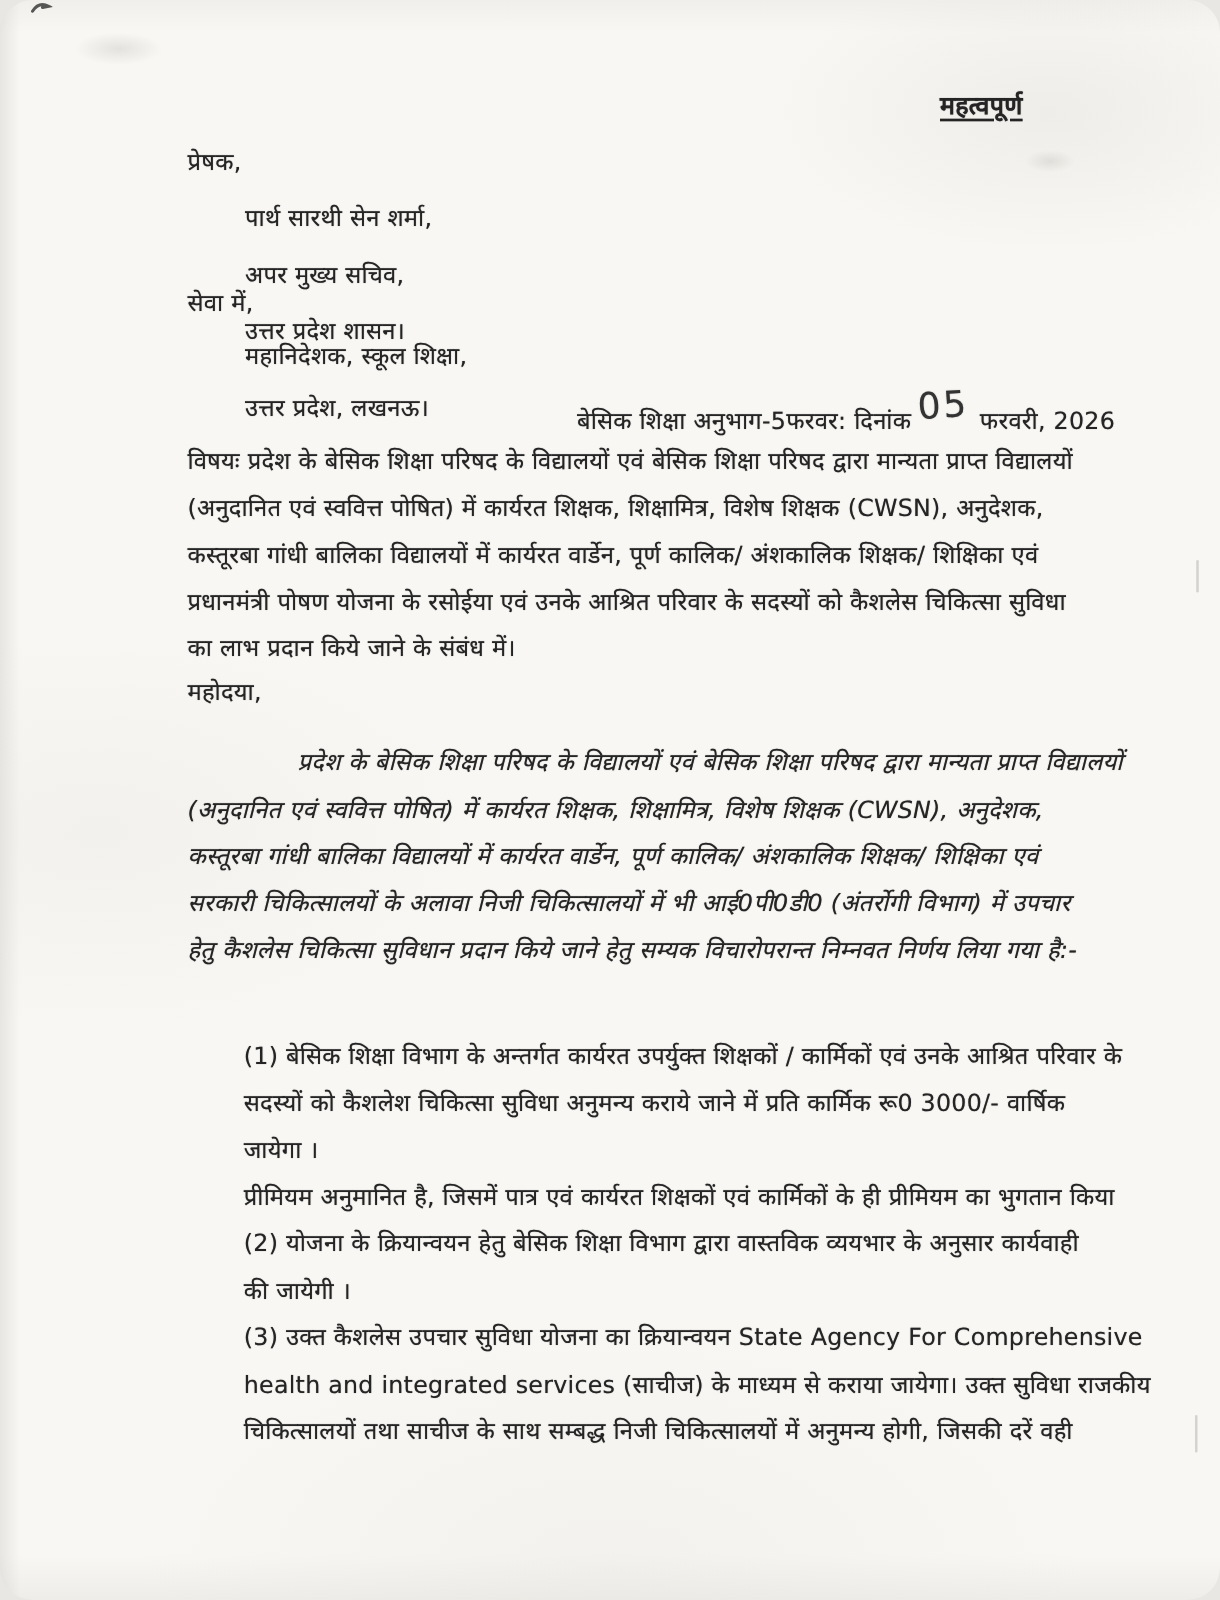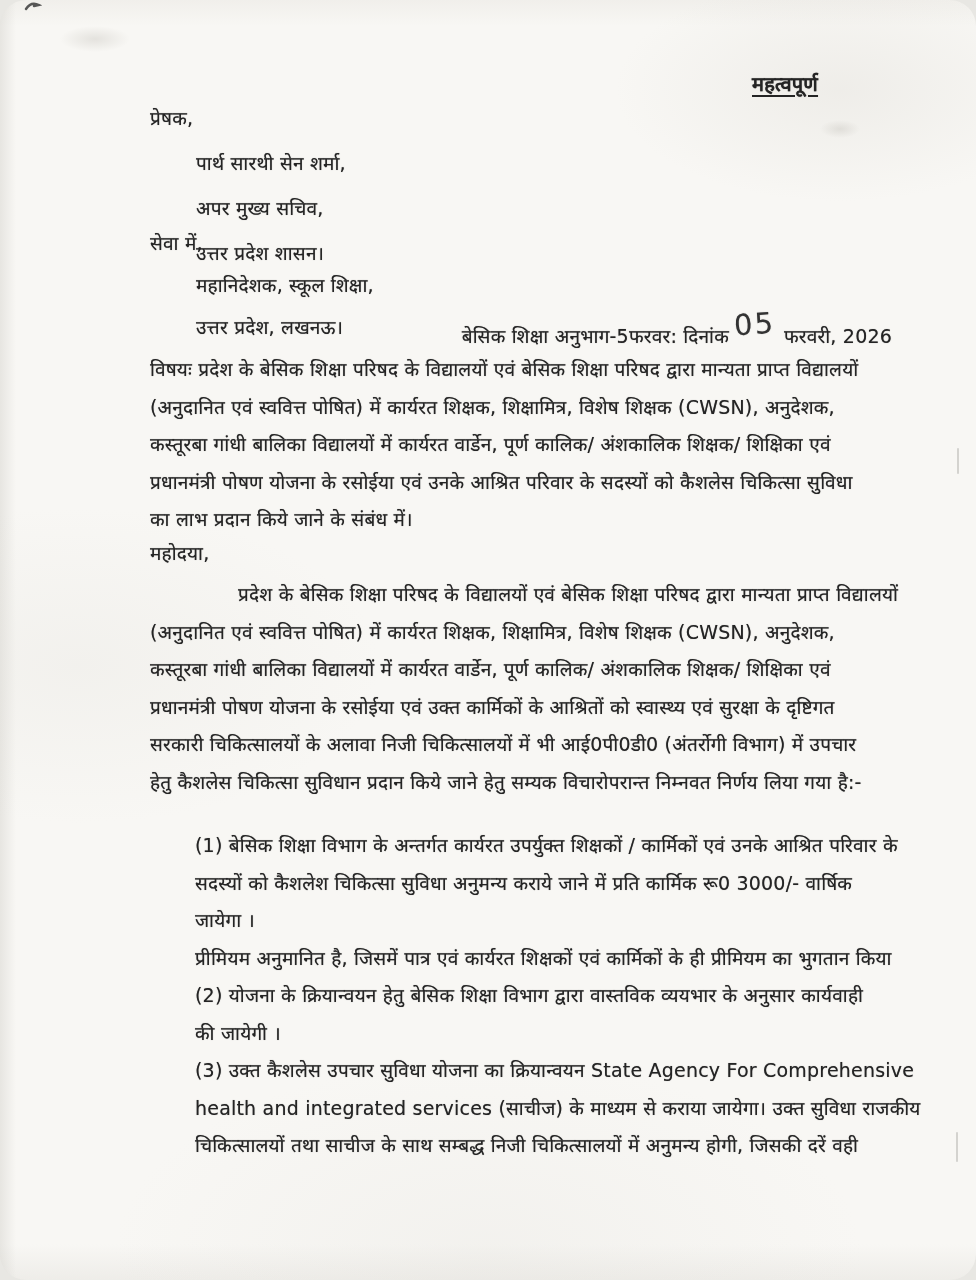--- a/index.html
+++ b/index.html
@@ -31,41 +31,41 @@
     text-shadow:0 0 0.8px rgba(30,30,30,0.55);
     white-space:nowrap;
   }
   .importance{
     top:70px;left:752px;
     font-size:20px;font-weight:bold;
     text-decoration:underline;
     text-underline-offset:4px;
   }
   .addr{line-height:33px;}
-  .sender{top:102px;left:150px;}
+  .sender{top:114px;left:150px;}
   .recipient{top:228px;left:150px;line-height:30px;}
   .addr .indent{margin-left:46px;margin-top:12px;}
   .section-row{
     top:316px;left:150px;width:742px;
     display:flex;justify-content:flex-end;align-items:baseline;
   }
   .date-group{display:flex;align-items:baseline;}
   .handwritten{
     display:inline-block;
     font-size:29px;
     color:#333;
     transform:translateY(-9px) rotate(-4deg);
     margin:0 9px 0 5px;
     letter-spacing:2px;
     text-shadow:0 0 1px rgba(40,40,40,0.4);
   }
   .para{line-height:37.5px;}
   .subject{top:351px;left:150px;width:762px;}
   .salutation{top:540px;left:150px;}
-  .bodytext{top:576px;left:150px;width:762px;}
+  .bodytext{top:592px;left:150px;width:762px;font-style:italic;}
   .bodytext .firstline{text-indent:88px;}
   .points{top:827px;left:195px;width:690px;}
   .corner-mark{
     position:absolute;top:0;left:24px;
     width:18px;height:12px;
     opacity:0.85;
   }
   .artifact{
     position:absolute;
     background:rgba(120,118,112,0.28);
@@ -125,21 +125,20 @@
     <div>प्रधानमंत्री पोषण योजना के रसोईया एवं उनके आश्रित परिवार के सदस्यों को कैशलेस चिकित्सा सुविधा</div>
     <div>का लाभ प्रदान किये जाने के संबंध में।</div>
   </div>
 
   <div class="txt salutation">महोदया,</div>
 
   <div class="txt para bodytext">
     <div class="firstline">प्रदेश के बेसिक शिक्षा परिषद के विद्यालयों एवं बेसिक शिक्षा परिषद द्वारा मान्यता प्राप्त विद्यालयों</div>
     <div>(अनुदानित एवं स्ववित्त पोषित) में कार्यरत शिक्षक, शिक्षामित्र, विशेष शिक्षक (CWSN), अनुदेशक,</div>
     <div>कस्तूरबा गांधी बालिका विद्यालयों में कार्यरत वार्डेन, पूर्ण कालिक/ अंशकालिक शिक्षक/ शिक्षिका एवं</div>
-    <div>प्रधानमंत्री पोषण योजना के रसोईया एवं उक्त कार्मिकों के आश्रितों को स्वास्थ्य एवं सुरक्षा के दृष्टिगत</div>
     <div>सरकारी चिकित्सालयों के अलावा निजी चिकित्सालयों में भी आई0पी0डी0 (अंतर्रोगी विभाग) में उपचार</div>
     <div>हेतु कैशलेस चिकित्सा सुविधान प्रदान किये जाने हेतु सम्यक विचारोपरान्त निम्नवत निर्णय लिया गया है:-</div>
   </div>
 
   <div class="txt para points">
     <div>(1) बेसिक शिक्षा विभाग के अन्तर्गत कार्यरत उपर्युक्त शिक्षकों / कार्मिकों एवं उनके आश्रित परिवार के</div>
     <div>सदस्यों को कैशलेश चिकित्सा सुविधा अनुमन्य कराये जाने में प्रति कार्मिक रू0 3000/- वार्षिक</div>
     <div>जायेगा ।</div>
     <div>प्रीमियम अनुमानित है, जिसमें पात्र एवं कार्यरत शिक्षकों एवं कार्मिकों के ही प्रीमियम का भुगतान किया</div>
     <div>(2) योजना के क्रियान्वयन हेतु बेसिक शिक्षा विभाग द्वारा वास्तविक व्ययभार के अनुसार कार्यवाही</div>

